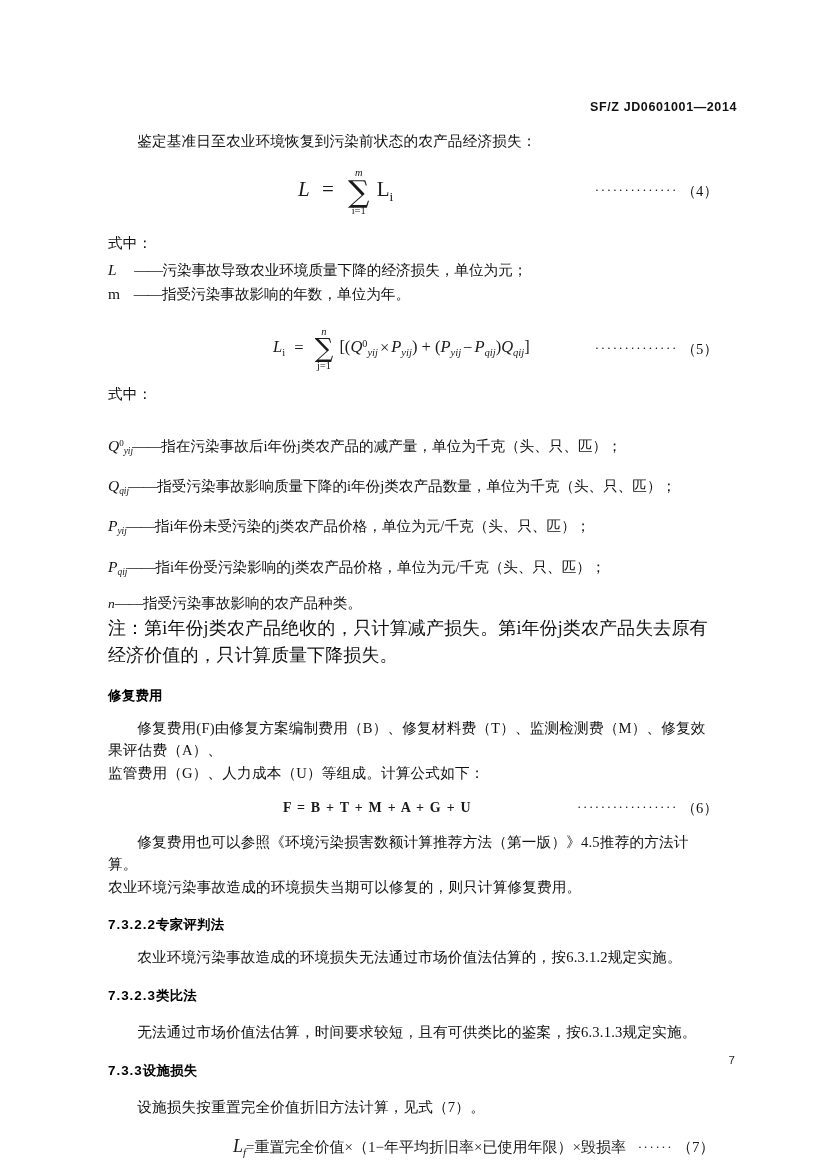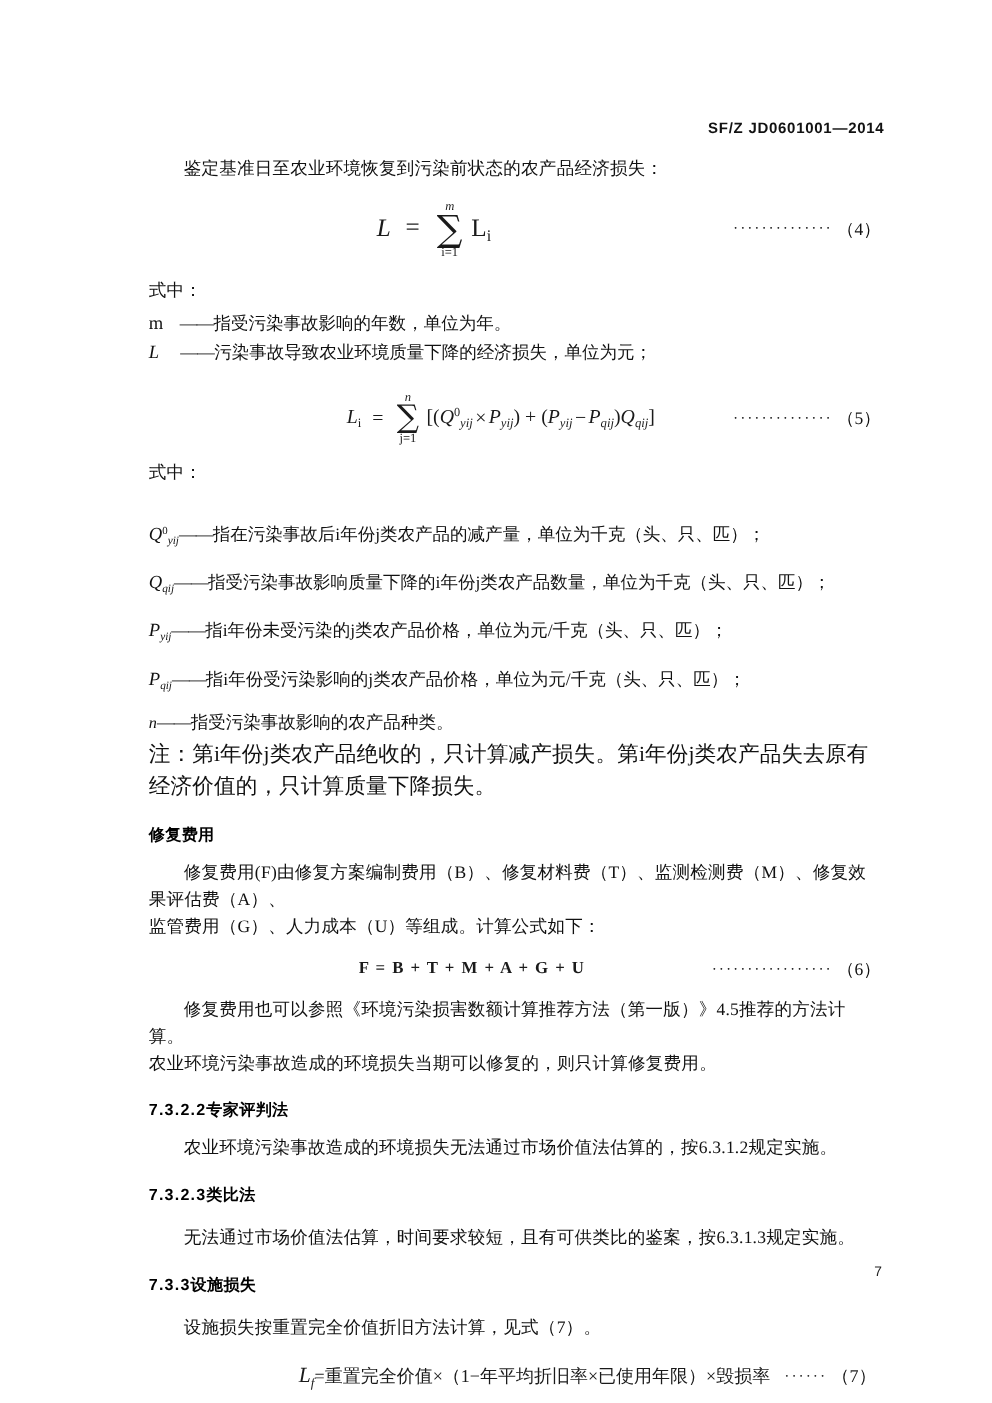--- a/index.html
+++ b/index.html
@@ -29,21 +29,21 @@
     font-weight: bold;
     letter-spacing: 0.6px;
     color: #111;
     white-space: nowrap;
     text-align: right;
   }
 
   
   .content {
     position: absolute;
-    left: 124px;
+    left: 108px;
     top: 130px;
     width: 610px;
   }
 
   .para {
     font-size: 14.6px;
     line-height: 1.55;
     color: #111;
     margin: 0;
     letter-spacing: 0.2px;
@@ -191,27 +191,27 @@
       </div>
     </div>
 
     <div class="spacer-16"></div>
 
     <p class="para">式中：</p>
 
     <div style="height:4px;"></div>
 
     <div class="defline">
+      <span class="var mi">L</span>
+      <span style="display:inline-block;width:14px;"></span><span class="dash">——</span><span>污染事故导致农业环境质量下降的经济损失，单位为元；</span>
+    </div>
+
+    <div class="defline">
       <span class="var mup">m</span>
       <span style="display:inline-block;width:10px;"></span><span class="dash">——</span><span>指受污染事故影响的年数，单位为年。</span>
-    </div>
-
-    <div class="defline">
-      <span class="var mi">L</span>
-      <span style="display:inline-block;width:14px;"></span><span class="dash">——</span><span>污染事故导致农业环境质量下降的经济损失，单位为元；</span>
     </div>
 
     <div class="spacer-20"></div>
 
     <div class="formula-row">
       <div class="formula-body f5" style="margin-left:165px;">
         <span class="mi">L</span><span class="sub">i</span>
         <span class="mup" style="margin:0 5px;">=</span>
         <span class="sigma">
           <span class="lim top">n</span>

